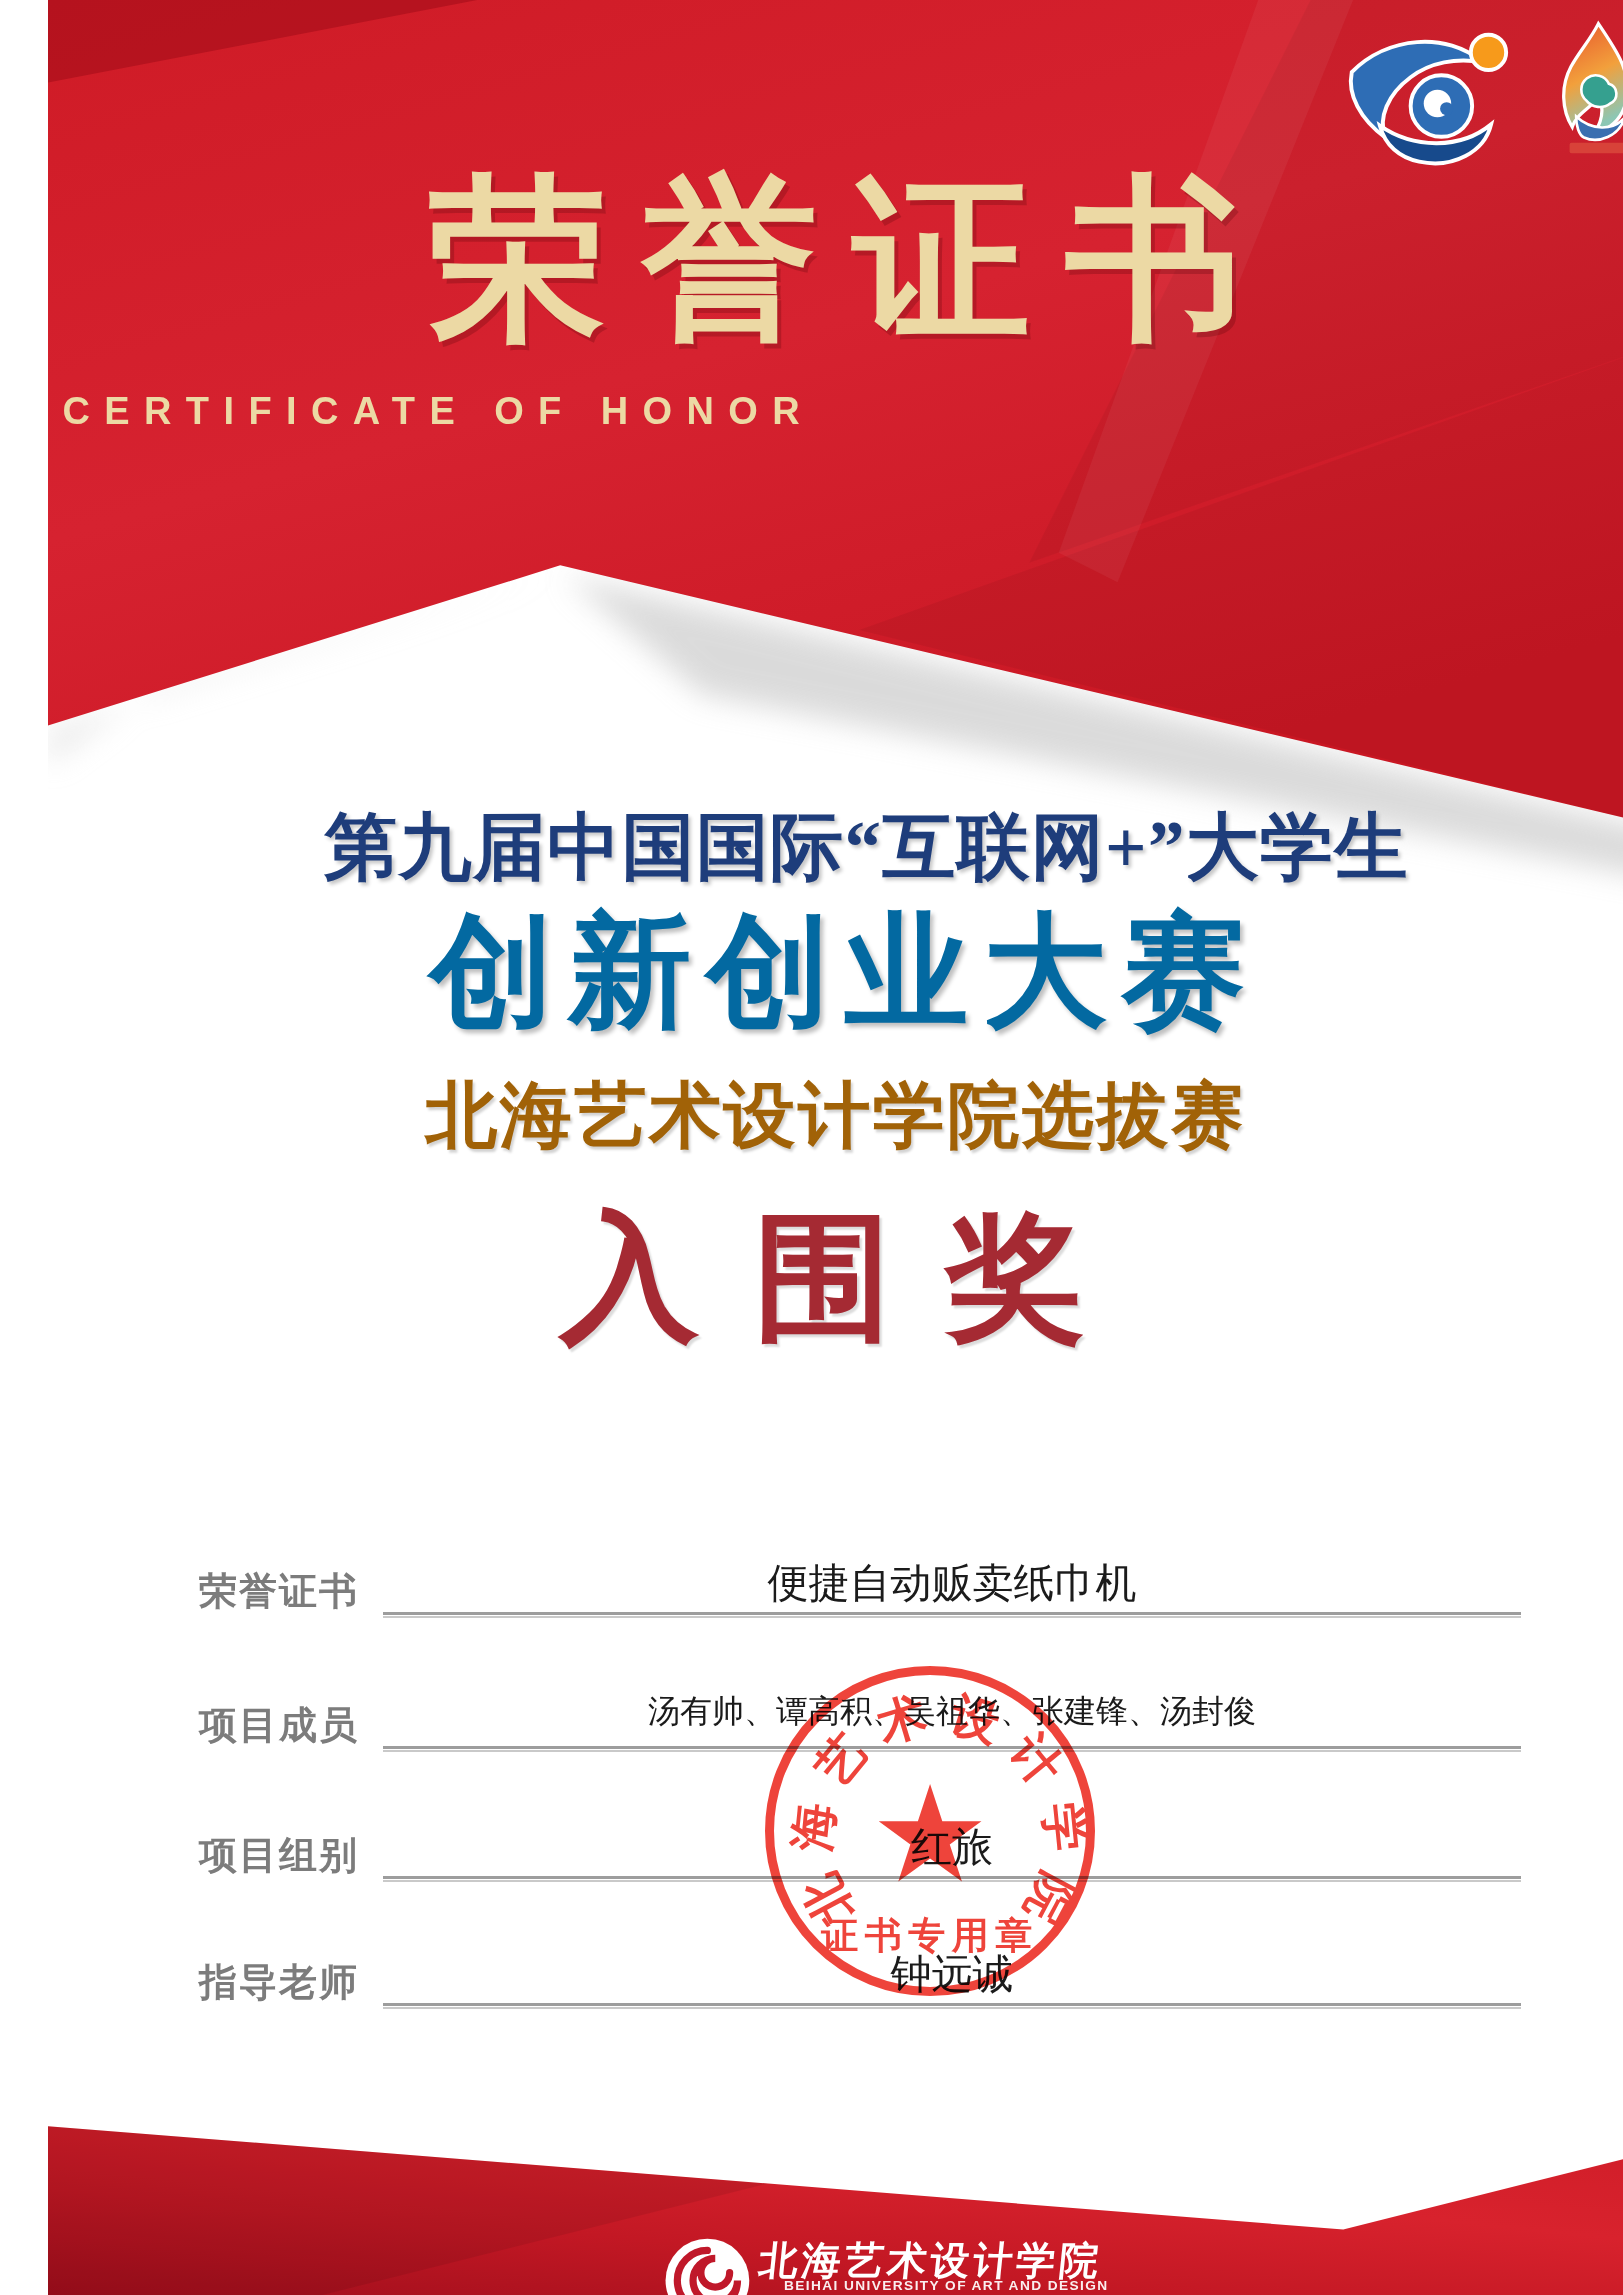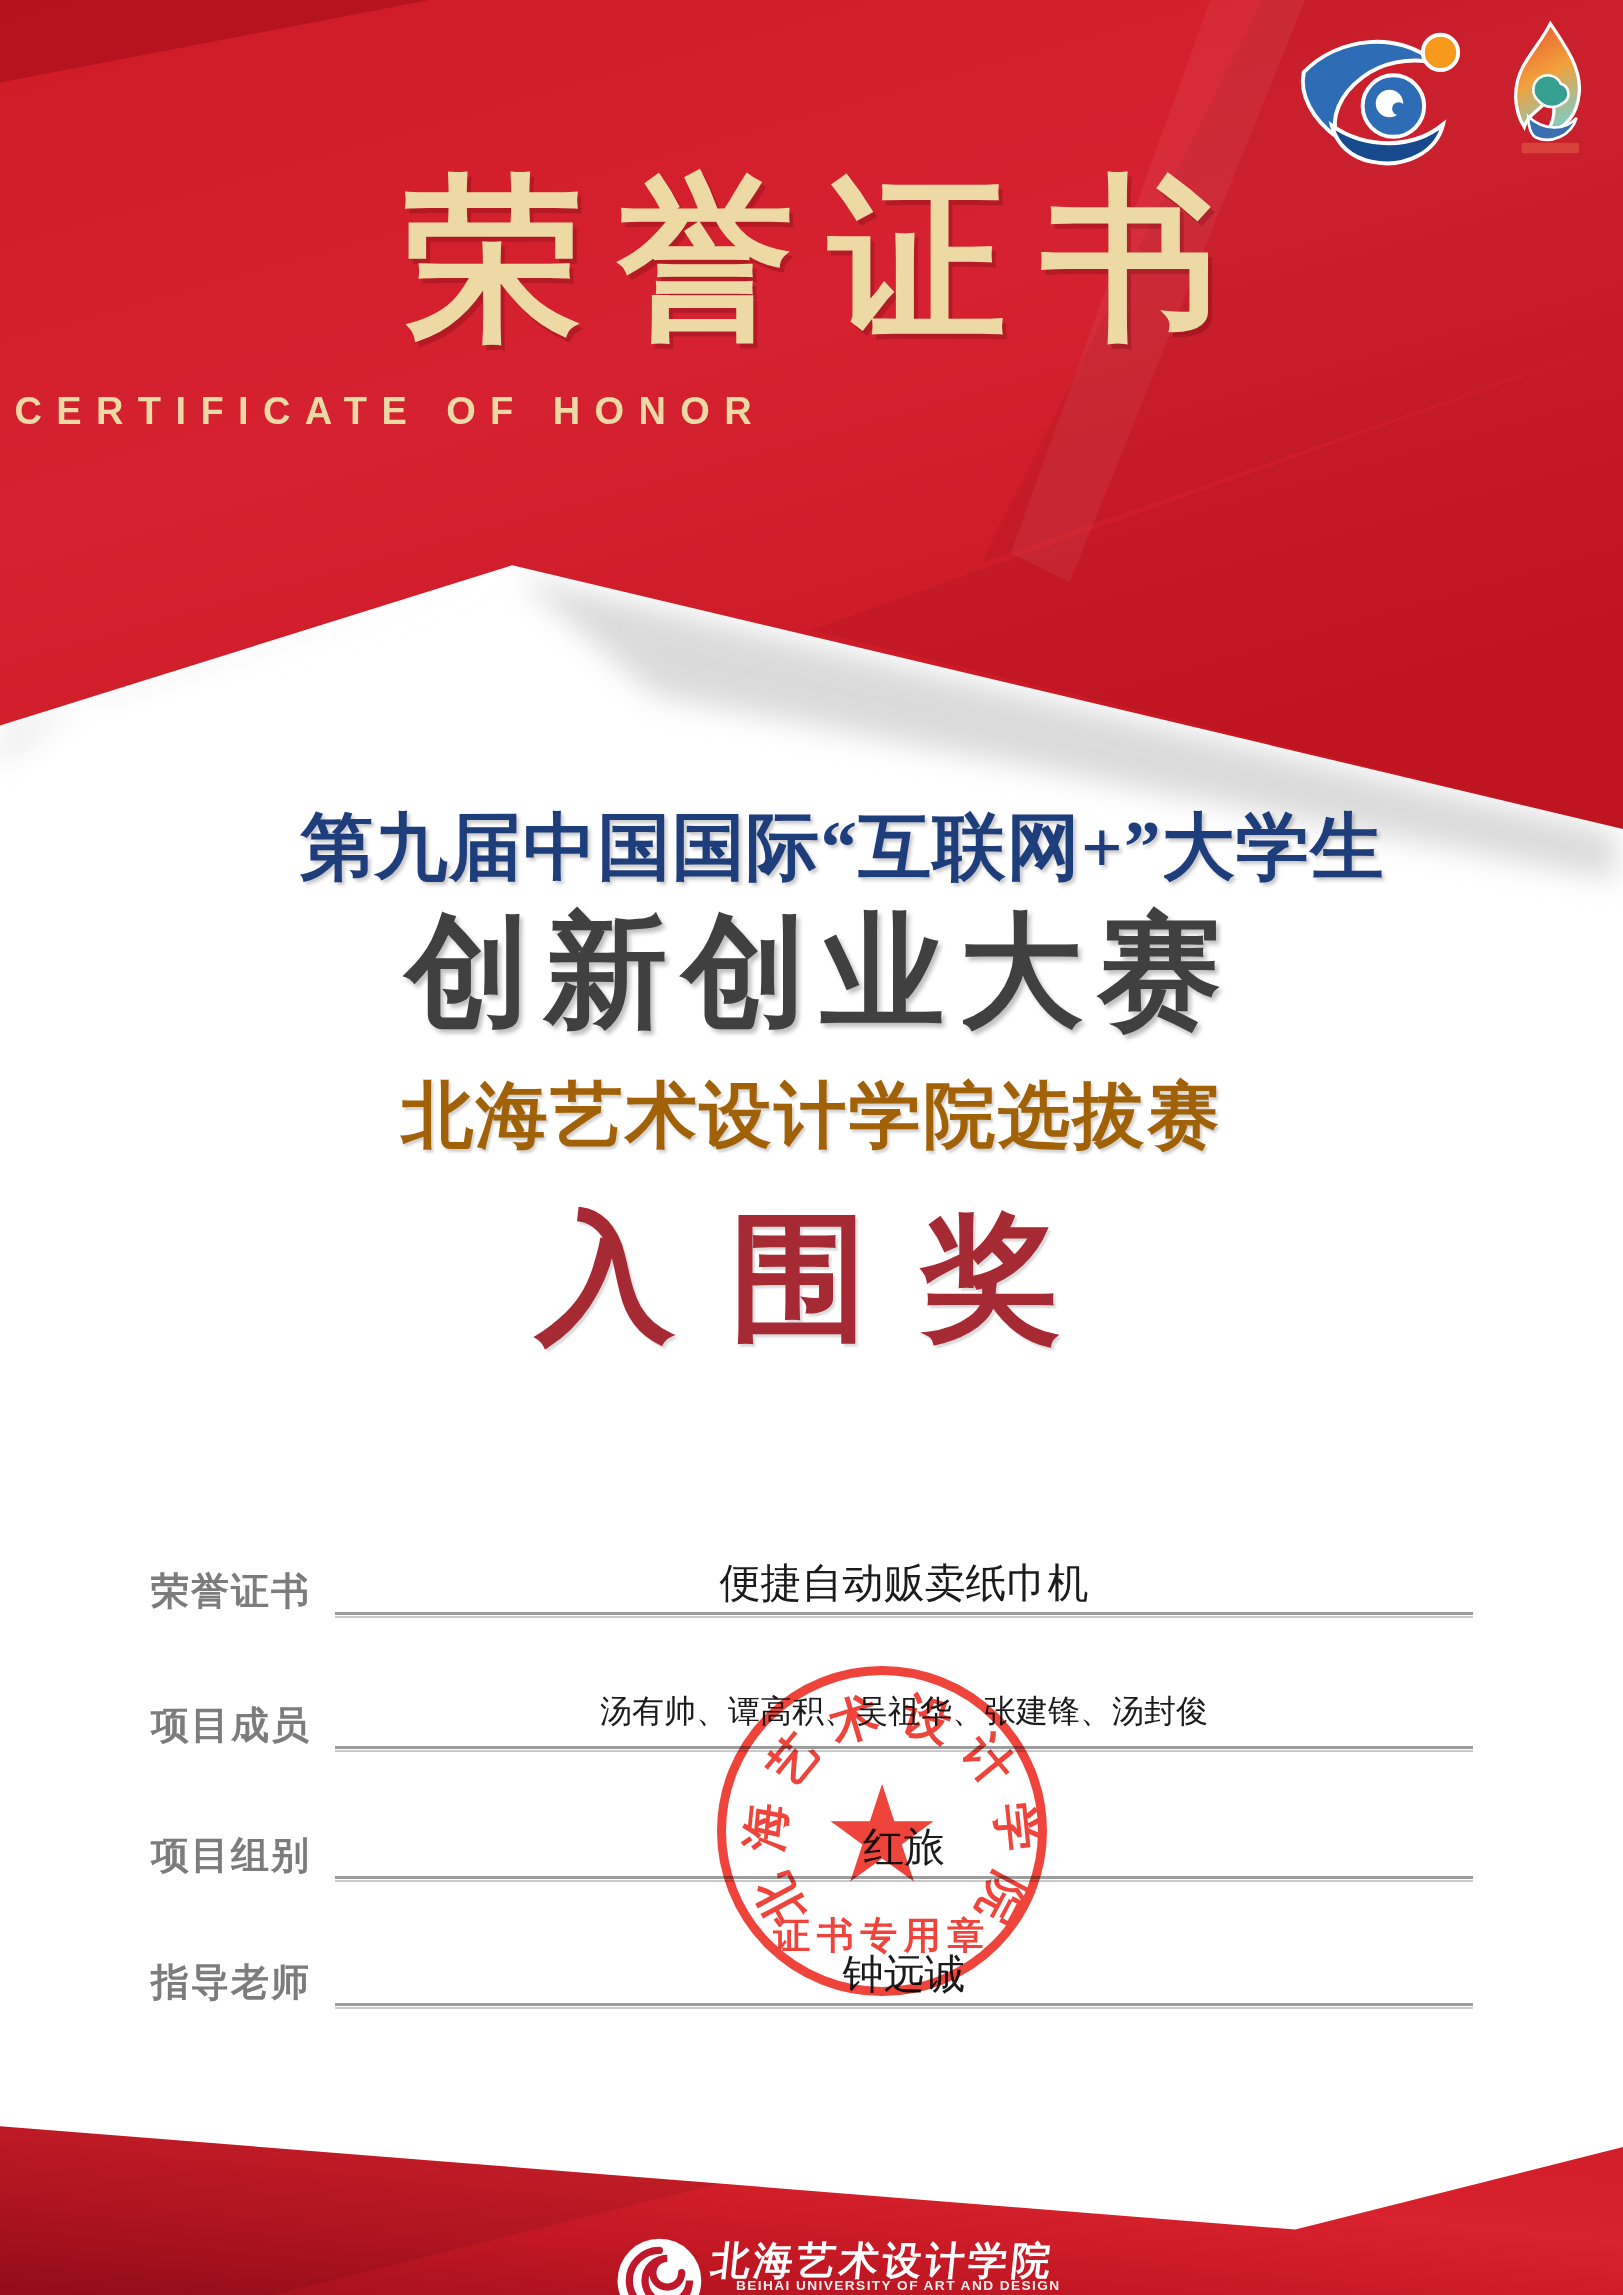--- a/index.html
+++ b/index.html
@@ -1,34 +1,34 @@
 <!DOCTYPE html>
 <html style="font-size:10.5px"><head>
 <meta charset="utf-8">
 <style>
   html,body{margin:0;padding:0;}
   body{width:1623px;height:2295px;position:relative;overflow:hidden;background:#ffffff;
        font-family:"Liberation Sans",sans-serif;}
-  .page{position:absolute;inset:0;}
+  .page{position:absolute;inset:0;margin-left:48px;}
   svg.bg{position:absolute;left:0;top:0;width:1623px;height:2295px;z-index:0;}
 
   
   .title{position:absolute;top:158px;left:0;width:100%;text-align:center;z-index:2;
          font:900 177px/203px "Liberation Sans",sans-serif;color:#ecd9a4;
          letter-spacing:35px;padding-left:35px;box-sizing:border-box;
          text-shadow:3.9px 4.6px 0 rgba(70,0,5,.22);}
   .subtitle{position:absolute;top:390px;left:0;width:100%;text-align:left;z-index:2;
          font:800 38px/42px "Liberation Sans",sans-serif;color:#ecd9a4;
          letter-spacing:14.4px;padding-left:14.4px;box-sizing:border-box;}
 
   
   .cline{position:absolute;left:0;width:100%;text-align:center;z-index:2;}
   .line1{top:805px;font:700 73px/86px "Liberation Serif",serif;color:#1e3d7b;
          letter-spacing:1.3px;text-shadow:2.6px 3.3px 3.9px rgba(0,0,0,.22);padding-left:31px;}
-  .line2{top:903px;font:700 124px/140px "Liberation Serif",serif;color:#404040;
+  .line2{top:903px;font:700 124px/140px "Liberation Serif",serif;color:#0369a1;
          letter-spacing:14.4px;padding-left:18px;box-sizing:border-box;
          text-shadow:3.3px 3.9px 4.6px rgba(0,0,0,.25);}
   .line3{top:1073px;font:700 72px/86px "Liberation Serif",serif;color:#a16207;
          letter-spacing:2.6px;text-shadow:2px 2.6px 2.6px rgba(0,0,0,.18);}
   .award{top:1196px;font:700 139px/164px "Liberation Serif",serif;color:#a52a33;
          letter-spacing:54px;padding-left:28px;box-sizing:border-box;
          text-shadow:2.6px 3.3px 2px rgba(0,0,0,.14);}
 
   
   .row{position:absolute;left:151px;width:1322px;height:6.5px;z-index:2;}

